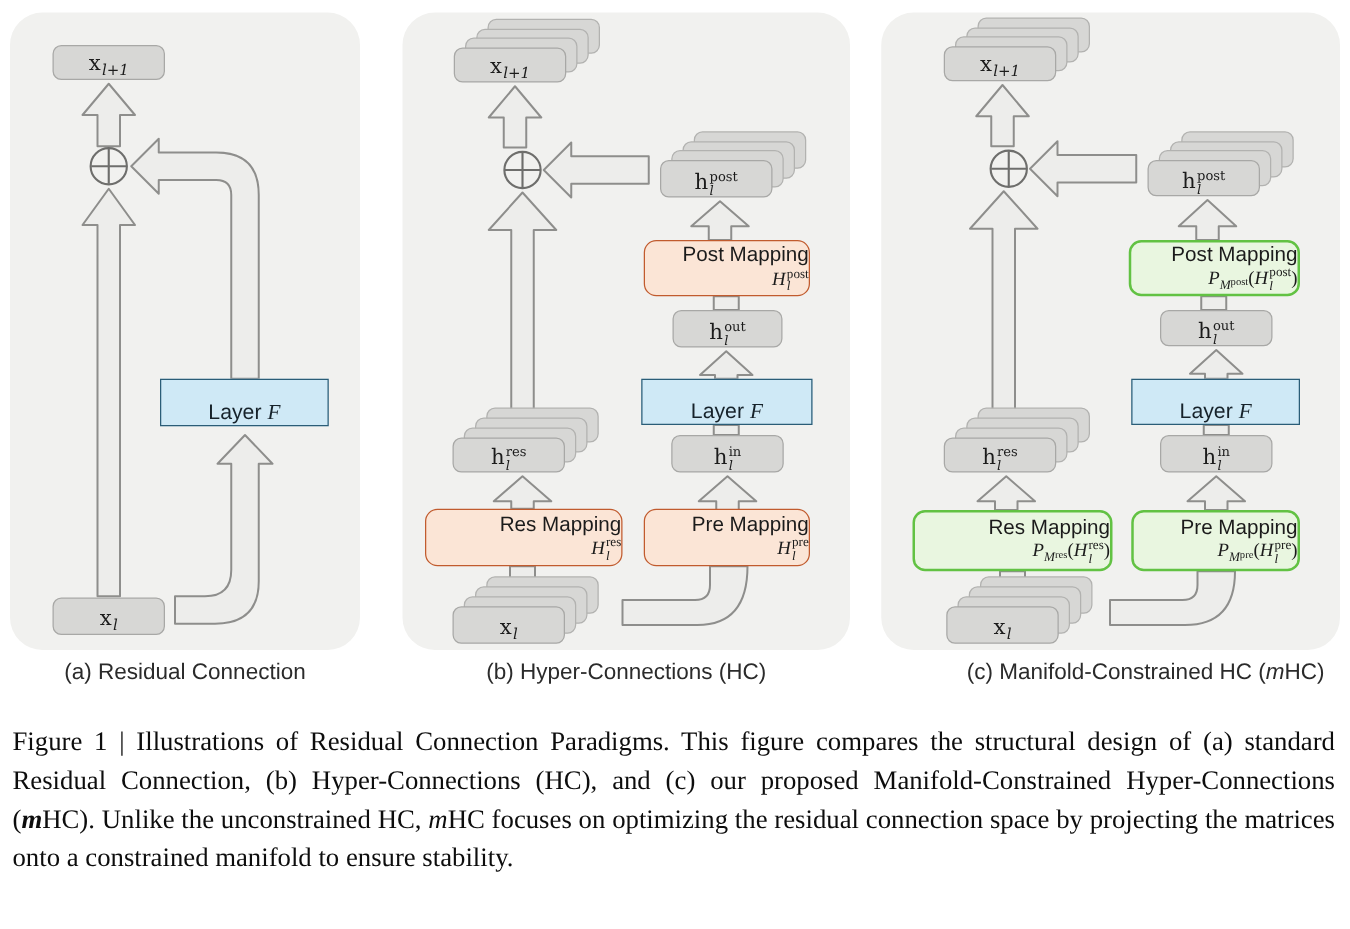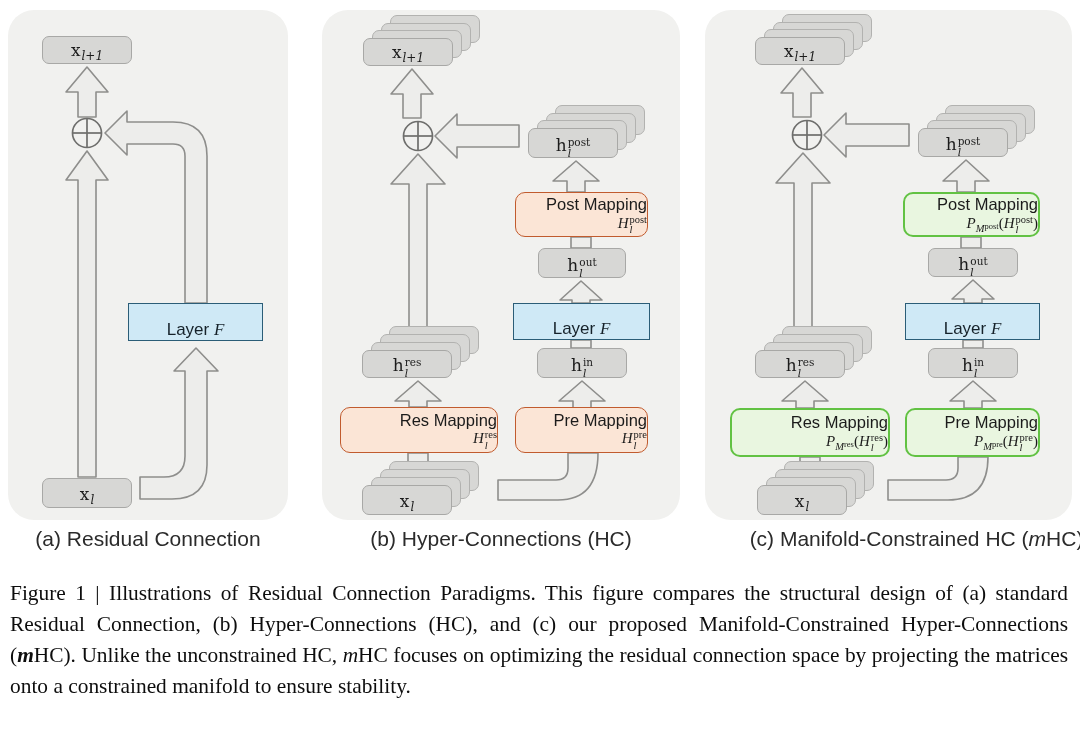--- a/index.html
+++ b/index.html
@@ -24,21 +24,21 @@
   .math{font-family:"DejaVu Serif",serif;font-size:17px;color:#1b1b1b;white-space:nowrap;}
   .isub{font-size:12px;font-style:italic;vertical-align:-4px;margin-left:1px;}
   .stk{display:inline-flex;flex-direction:column;align-items:flex-start;font-size:10.5px;line-height:1.0;
        vertical-align:middle;margin-left:1px;transform:translateY(1px);}
   .stk-sup{display:block;}
   .stk-sub{display:block;font-style:italic;}
   .scr{font-family:"Liberation Serif",serif;font-style:italic;}
   .low{font-size:10.5px;vertical-align:-4px;}
   .lowsup{font-size:8.5px;vertical-align:3px;}
   .layer-sans{font-size:17px;color:#16222a;}
-  .subcap{position:absolute;text-align:center;font-size:21px;color:#2b2b2b;}
+  .subcap{position:absolute;text-align:center;font-size:18px;color:#2b2b2b;}
   .caption{position:absolute;left:10px;top:578px;width:1058px;margin:0;
            font-family:"Liberation Serif",serif;font-size:21.4px;line-height:31px;
            color:#0d0d0d;text-align:justify;}
   .seg-normal{}
   .seg-bold{font-weight:normal;}
   .seg-italic{font-style:italic;}
   .seg-bold-italic{font-weight:bold;font-style:italic;}
 </style>
 </head>
 <body>

